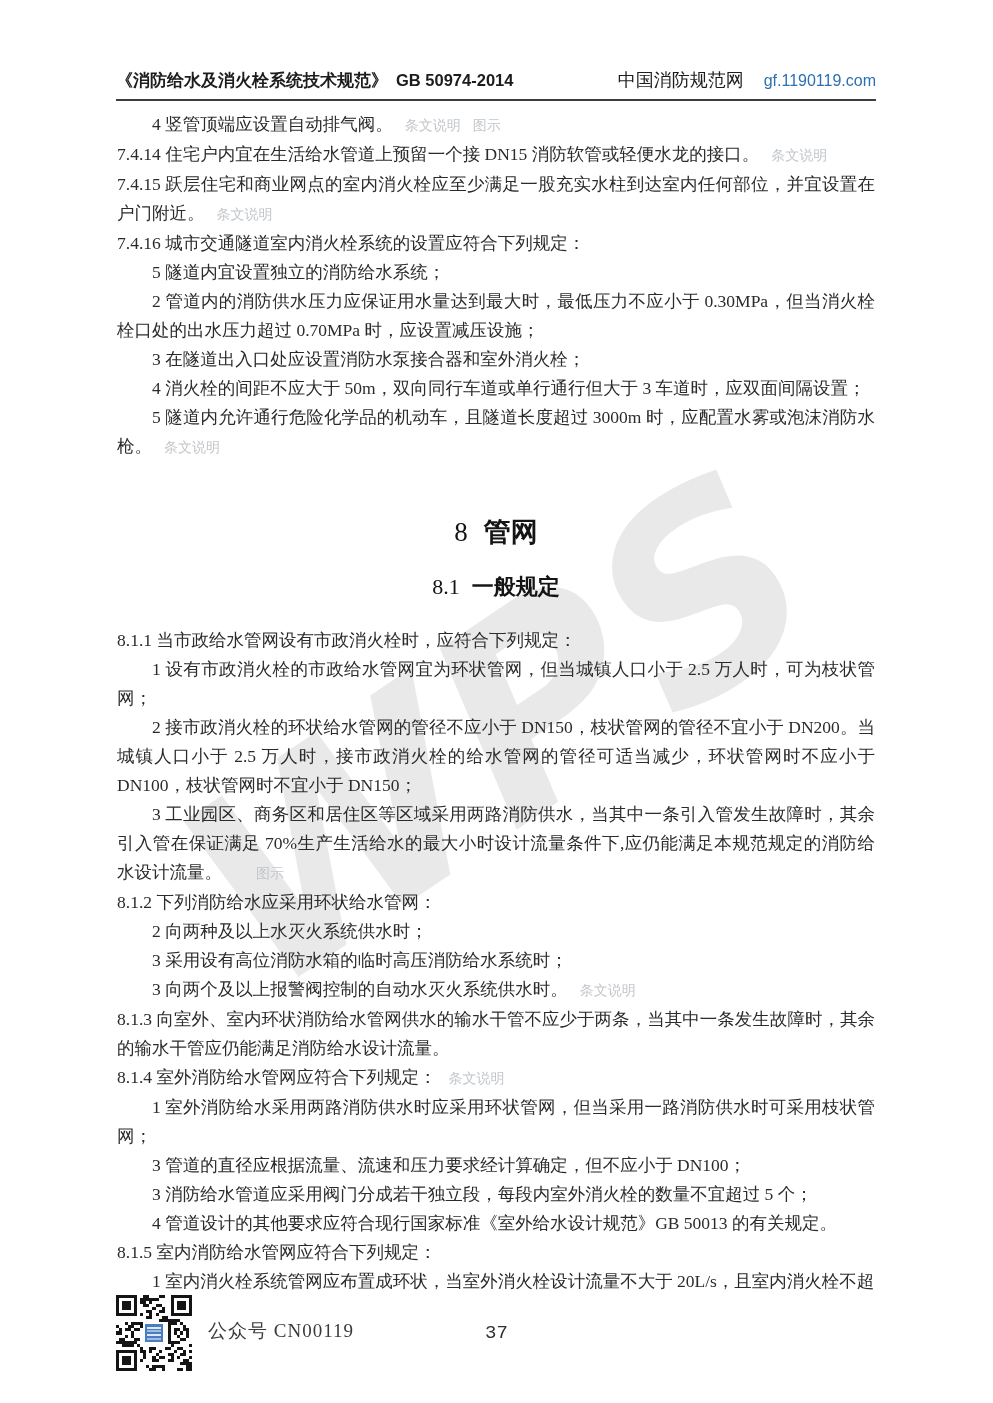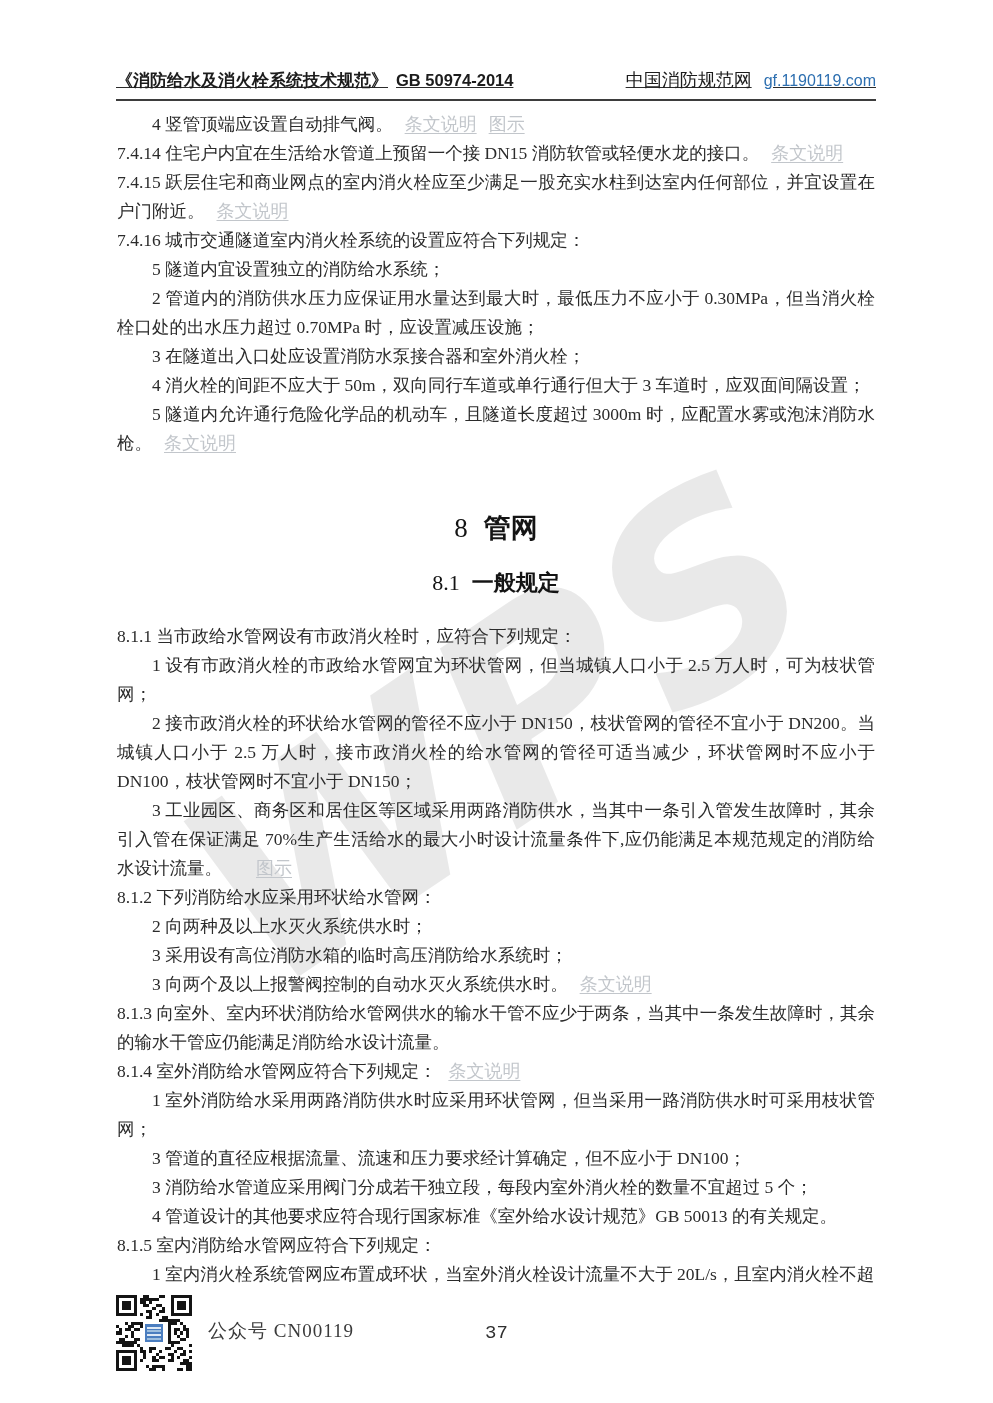--- a/index.html
+++ b/index.html
@@ -26,44 +26,42 @@
     pointer-events:none;user-select:none;
     z-index:0;
   }
   
   .header{
     position:absolute;left:116px;top:68px;width:760px;
     display:flex;justify-content:space-between;align-items:flex-end;
     border-bottom:2px solid #3d3d3d;
     padding-bottom:7px;
     z-index:2;
-    text-decoration:underline;
   }
   .book-title{font-size:17px;font-weight:bold;color:#1c1c1c;}
   .book-code{font-size:16.5px;font-weight:bold;margin-left:8px;
     font-family:"Liberation Sans","DejaVu Sans",sans-serif;color:#1c1c1c;}
   .site-name{font-size:18px;color:#1c1c1c;}
-  .site-url{font-size:16px;margin-left:12px;color:var(--accent-link,#2d6fb0);
+  .site-url{font-size:16px;margin-left:20px;color:var(--accent-link,#2d6fb0);
     font-family:"Liberation Sans","DejaVu Sans",sans-serif;
     text-decoration:none;cursor:pointer;}
   
   .doc-body{
     position:absolute;left:117px;top:110px;width:758px;height:1192px;
     overflow:hidden;z-index:1;
   }
   .para{
     margin:0;font-size:17.5px;line-height:29px;
     text-align:justify;color:var(--text,#2b2b2b);
   }
   .para.indent{text-indent:2em;}
   .doc-link{
     color:var(--doc-link,#c2c6cb);
-    text-decoration:underline;
     text-underline-offset:3px;
-    margin-left:12px;cursor:pointer;font-size:18px;
+    margin-left:12px;cursor:pointer;font-size:14px;
   }
   .doc-link:empty{display:none;}
   .doc-link.wide-gap{margin-left:34px;}
   .chapter-heading{
     margin-top:50px;
     text-align:center;line-height:40px;
     color:#141414;
   }
   .chapter-heading .h-num{font-size:27px;font-weight:normal;}
   .chapter-heading .h-title{font-size:27px;font-weight:bold;margin-left:16px;

